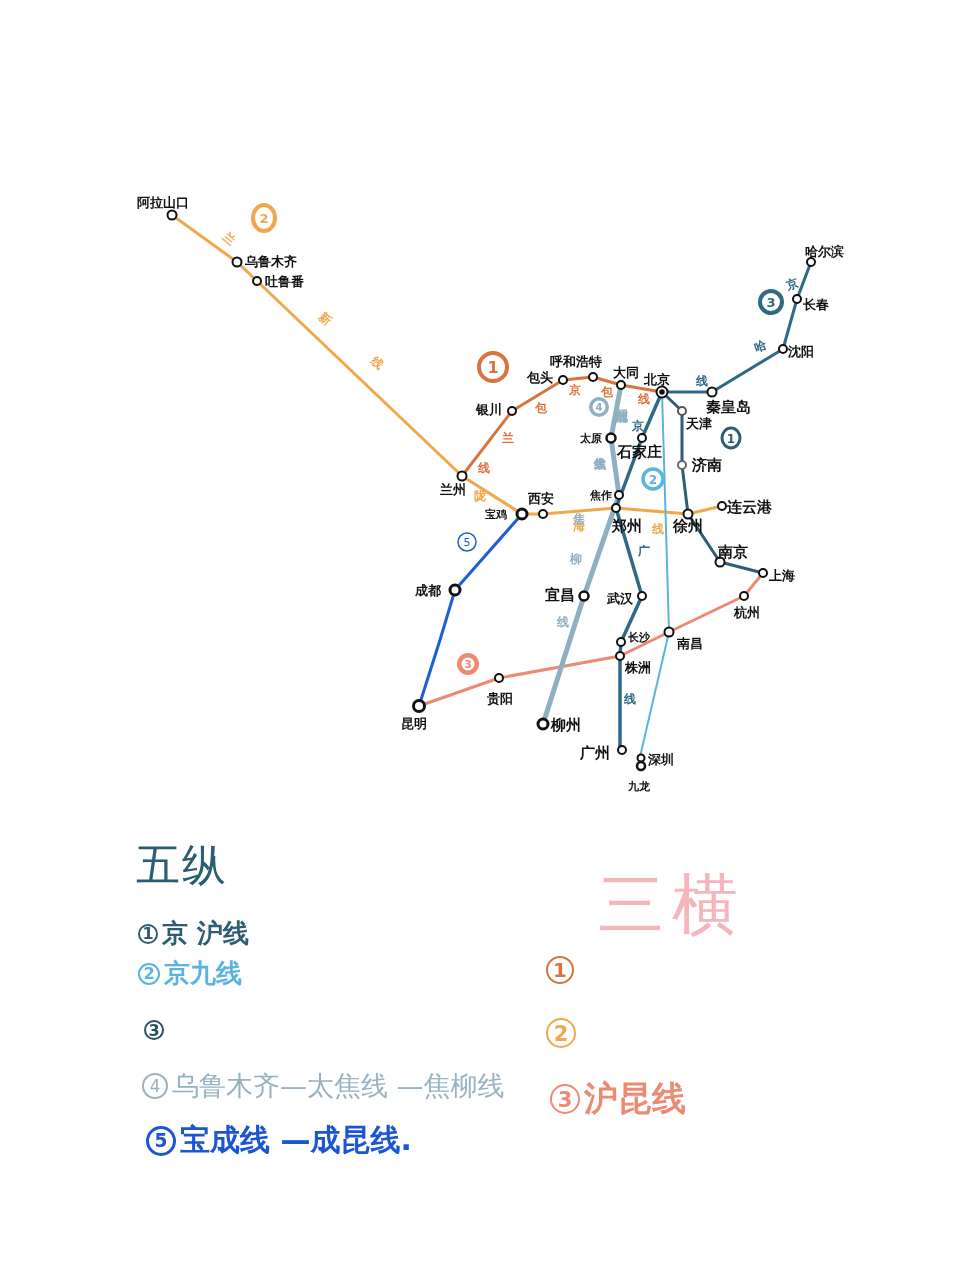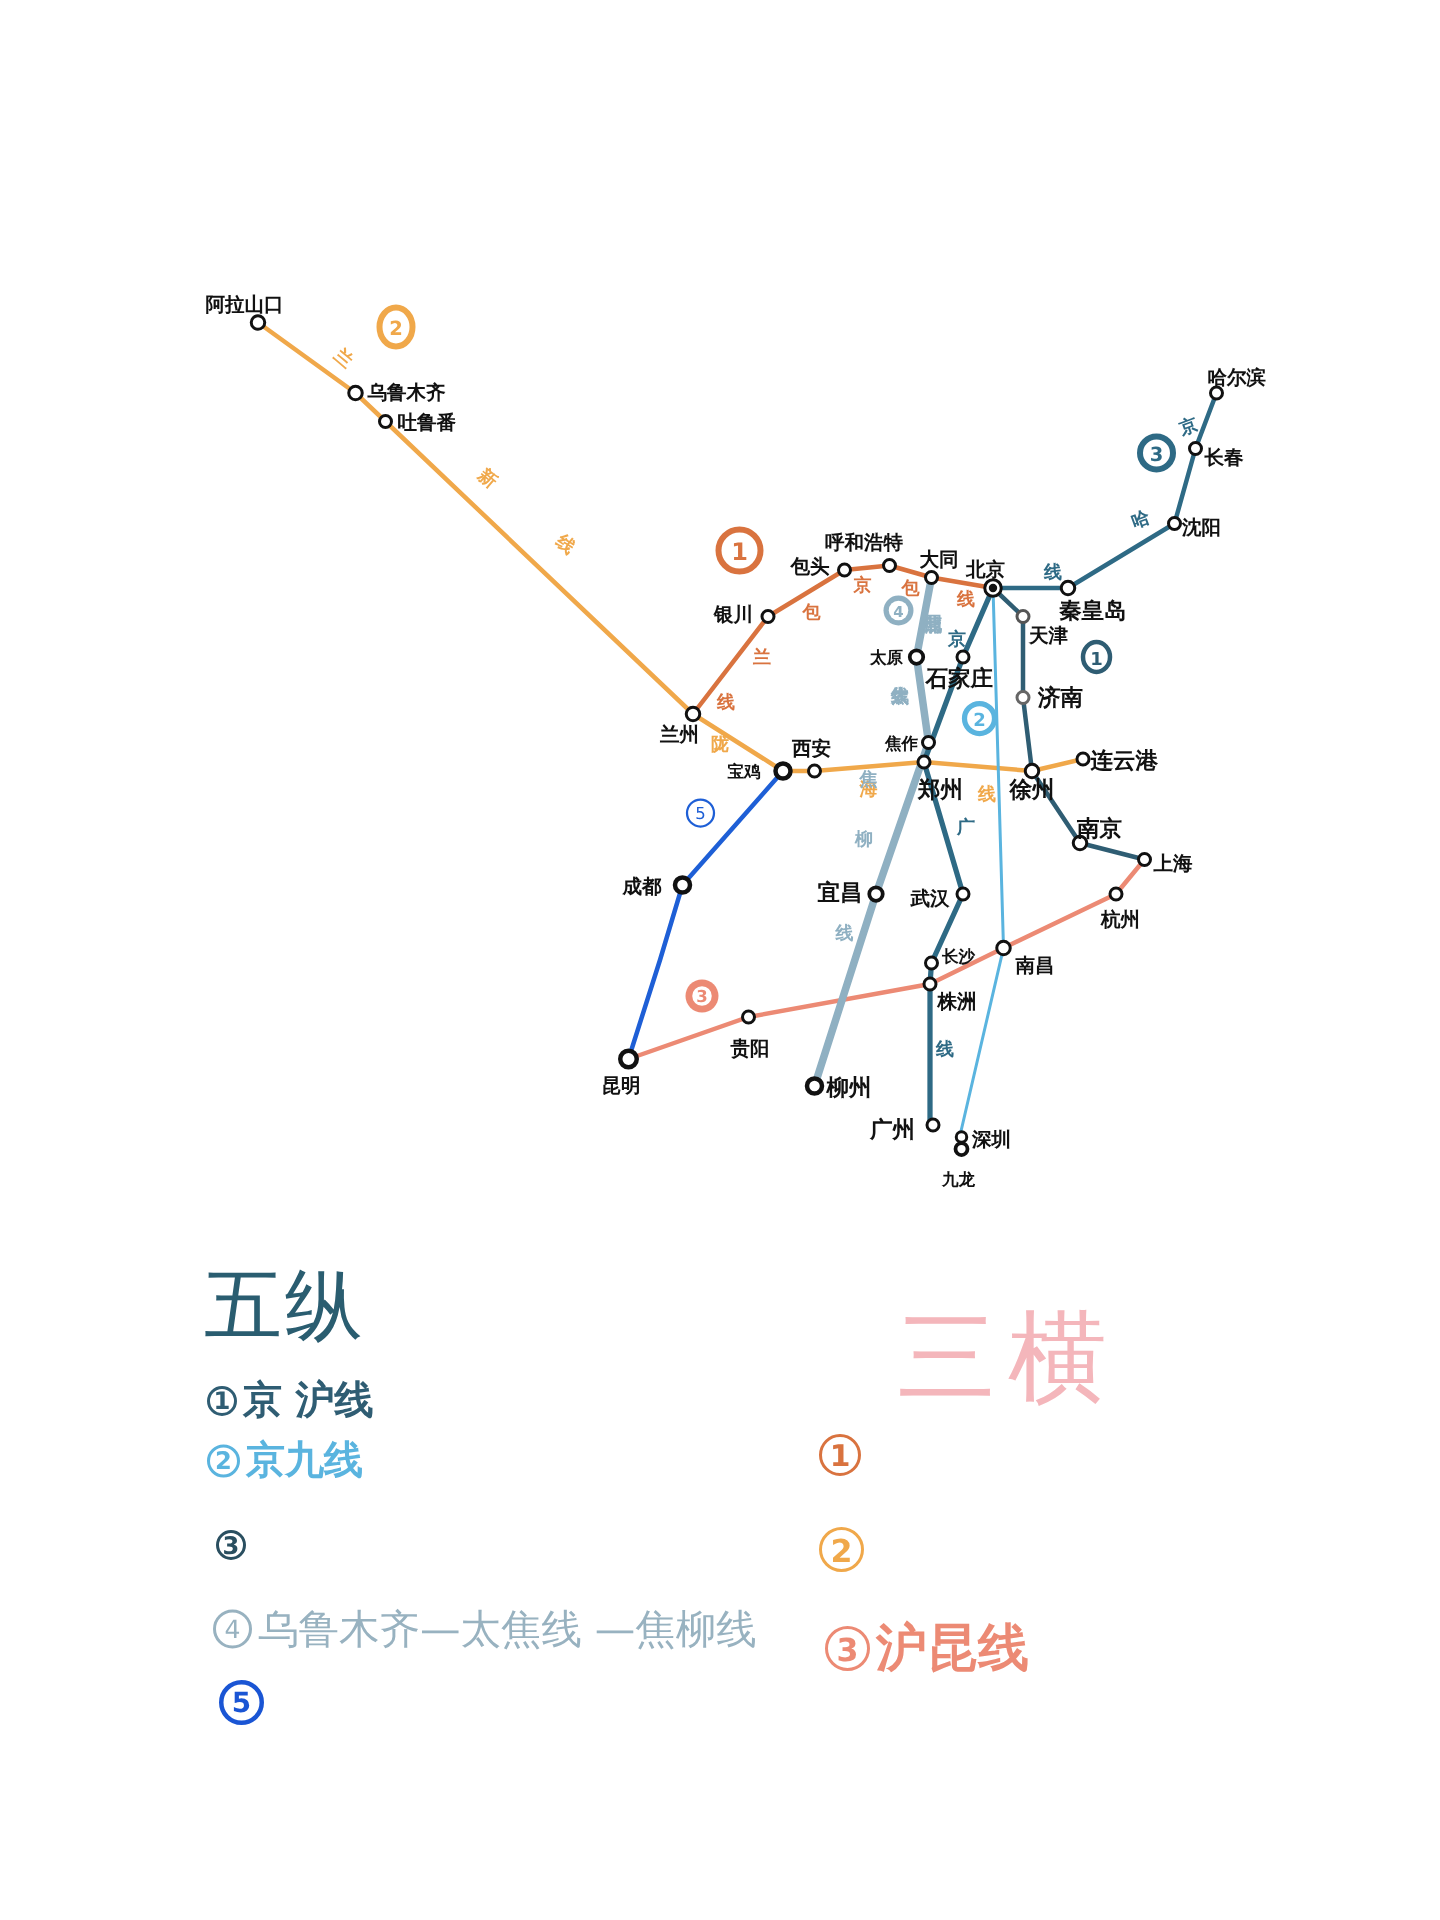--- a/index.html
+++ b/index.html
@@ -186,39 +186,40 @@
       <circle cx="599" cy="407" r="6.5" fill="#fff"></circle>
       <text x="599" y="411" font-size="10" fill="#8fb0c2">4</text>
     </g>
     <g>
       <circle cx="467" cy="542" r="9" fill="none" stroke="#1e5fd6" stroke-width="1.5"></circle>
       <text x="467" y="546" font-size="11" font-weight="normal" fill="#1e5fd6">5</text>
     </g>
   </g>
 </svg>
 
-<div class="legend-title" style="left:136px; top:836px; font-size:52px; color:#2a5d70; letter-spacing:2px;">五纵</div>
+<div class="legend-title" style="left:136px; top:836px; font-size:44px; color:#2a5d70; letter-spacing:2px;">五纵</div>
 
 <div class="legend-item legend" style="left:138px; top:916px; font-size:26px; color:#2f5d73;">
   <span class="badge" style="width:20px;height:20px;">1</span>
   <span>京 沪线</span>
 </div>
 <div class="legend-item legend" style="left:138px; top:956px; font-size:26px; color:#5ab4df;">
   <span class="badge" style="width:22px;height:22px;">2</span>
   <span>京九线</span>
 </div>
 <div class="legend-item legend" style="left:144px; top:1020px; font-size:26px; color:#2a4f60;">
   <span class="badge" style="width:20px;height:20px;">3</span>
 </div>
 <div class="legend-item legend" style="left:142px; top:1068px; font-size:27px; color:#98b2c0; font-weight:normal;">
   <span class="badge" style="width:26px;height:26px;">4</span>
   <span>乌鲁木齐—太焦线 —焦柳线</span>
 </div>
 <div class="legend-item legend" style="left:146px; top:1120px; font-size:30px; color:#1a55d4;">
   <span class="badge" style="width:30px;height:30px;border-width:3px;">5</span>
+  <span>宝成线 —成昆线.</span>
 </div>
 
 <div class="legend-title" style="left:598px; top:860px; font-size:66px; color:#f4b6bb; letter-spacing:8px;">三横</div>
 
 <div class="legend-item legend" style="left:546px; top:956px; font-size:32px; color:#d9733f;">
   <span class="badge" style="width:28px;height:28px;">1</span>
 </div>
 <div class="legend-item legend" style="left:546px; top:1018px; font-size:34px; color:#f0a84a;">
   <span class="badge" style="width:30px;height:30px;">2</span>
 </div>

